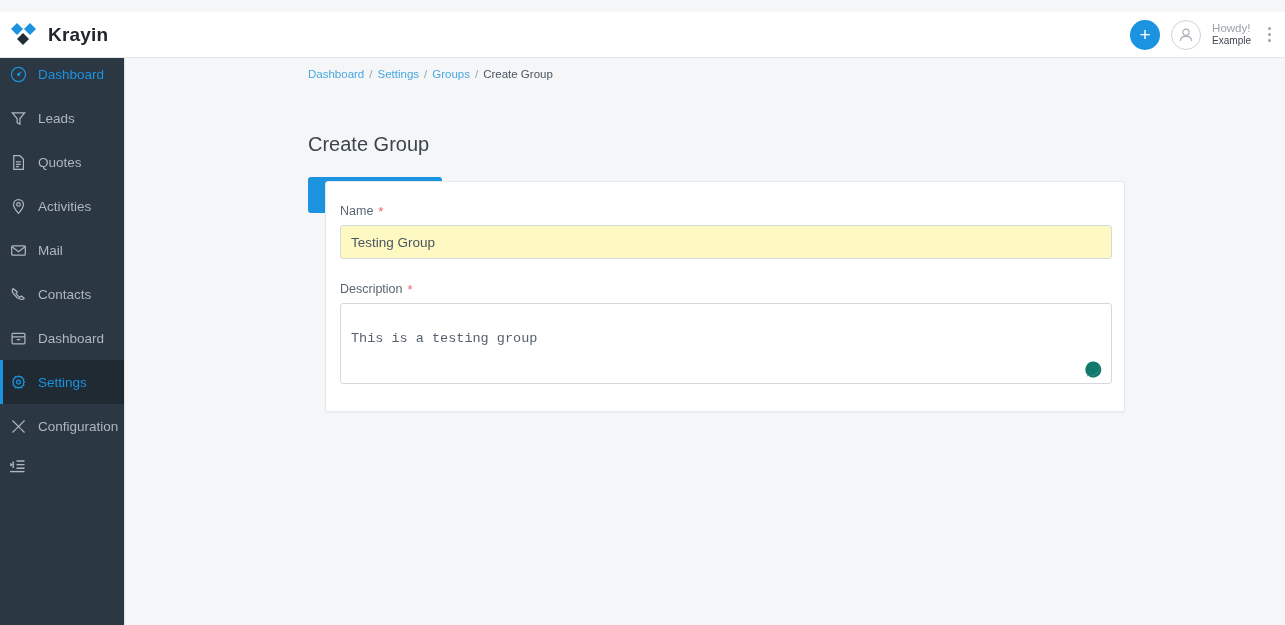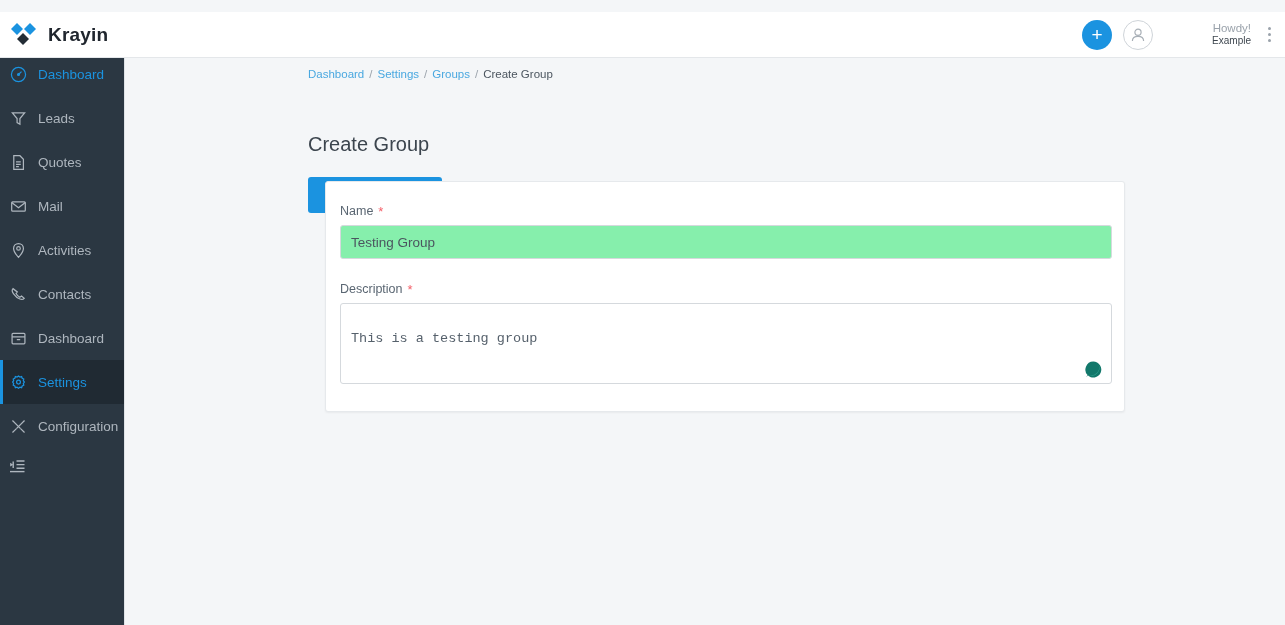--- a/index.html
+++ b/index.html
@@ -34,21 +34,21 @@
     width: 30px; height: 30px; border-radius: 50%;
     background: #1b93e0; color: #fff;
     display: flex; align-items: center; justify-content: center;
     font-size: 19px; line-height: 1; cursor: pointer; font-weight: 300;
   }
   .avatar {
     width: 30px; height: 30px; border-radius: 50%;
     border: 1px solid #cfd4d9; background: #fff;
     display: flex; align-items: center; justify-content: center;
   }
-  .howdy { line-height: 1.25; text-align: right; margin-left: 48px; }
+  .howdy { line-height: 1.25; text-align: left; }
   .howdy-greet { font-size: 11.5px; color: #9aa2ab; display: block; }
   .howdy-name  { font-size: 10px; color: #3f4750; display: block; }
   .kebab {
     display: flex; flex-direction: column; gap: 3px; cursor: pointer;
     padding: 4px 6px;
   }
   .kebab i { width: 3px; height: 3px; background: #9aa2ab; border-radius: 50%; display: block; }
 
   
   .sidebar {
@@ -124,21 +124,21 @@
   }
   .field-label {
     font-size: 12.5px; color: #5a6672; margin-bottom: 7px;
     display: flex; align-items: center; gap: 5px;
   }
   .req { color: #f4616a; font-size: 13px; line-height: 1; }
   .text-input {
     width: 772px; height: 34px;
     border: 1px solid #d5d9dd; border-radius: 3px;
     padding: 0 10px; font-size: 13.5px; color: #4b555f;
-    font-family: inherit; outline: none; background: #86efac;
+    font-family: inherit; outline: none; background: #fef9c3;
   }
   .field-block-2 { margin-top: 23px; }
   .textarea-wrap { position: relative; width: 772px; }
   .text-area {
     width: 772px; height: 81px;
     border: 1px solid #d5d9dd; border-radius: 3px;
     padding: 26px 10px; font-size: 13.5px; color: #56616c;
     font-family: "Liberation Mono", "DejaVu Sans Mono", monospace;
     outline: none; resize: none; background: #fff; line-height: 1.4;
   }
@@ -210,35 +210,35 @@
         <path d="M4 1.8h6.5L14.2 5.5V16.2H4z"></path>
           <path d="M6.4 8.3h5M6.4 11h5M6.4 13.4h3"></path>
       </svg>
     </span>
     <span>Quotes</span>
   </div>
 
   <div class="nav-item">
     <span class="nav-ico">
       <svg width="17" height="17" viewBox="0 0 18 18" fill="none" stroke="#aeb6be" stroke-width="1.3">
+        <path d="M9 1.6c-3 0-5.2 2.3-5.2 5.2 0 3.6 5.2 9.4 5.2 9.4s5.2-5.8 5.2-9.4c0-2.9-2.2-5.2-5.2-5.2z"></path>
+        <circle cx="9" cy="6.8" r="1.9"></circle>
+      </svg>
+    </span>
+    <span>Activities</span>
+  </div>
+
+  <div class="nav-item">
+    <span class="nav-ico">
+      <svg width="17" height="17" viewBox="0 0 18 18" fill="none" stroke="#aeb6be" stroke-width="1.3">
         <rect x="1.8" y="4" width="14.4" height="10" rx="1"></rect>
           <path d="M1.8 4.8 9 10.3l7.2-5.5"></path>
       </svg>
     </span>
     <span>Mail</span>
-  </div>
-
-  <div class="nav-item">
-    <span class="nav-ico">
-      <svg width="17" height="17" viewBox="0 0 18 18" fill="none" stroke="#aeb6be" stroke-width="1.3">
-        <path d="M9 1.6c-3 0-5.2 2.3-5.2 5.2 0 3.6 5.2 9.4 5.2 9.4s5.2-5.8 5.2-9.4c0-2.9-2.2-5.2-5.2-5.2z"></path>
-        <circle cx="9" cy="6.8" r="1.9"></circle>
-      </svg>
-    </span>
-    <span>Activities</span>
   </div>
 
   <div class="nav-item">
     <span class="nav-ico">
       <svg width="17" height="17" viewBox="0 0 18 18" fill="none" stroke="#aeb6be" stroke-width="1.3">
         <path d="M3.2 2.8c-1.3 1.3-1 3.4.6 5.6 1.7 2.4 4.4 4.6 6.7 5.4 2 .7 3.6.3 4.5-.8l-2.8-2.3-1.8 1.2c-1.4-.7-3.2-2.4-4-3.9l1.3-1.7z"></path>
       </svg>
     </span>
     <span>Contacts</span>
   </div>

